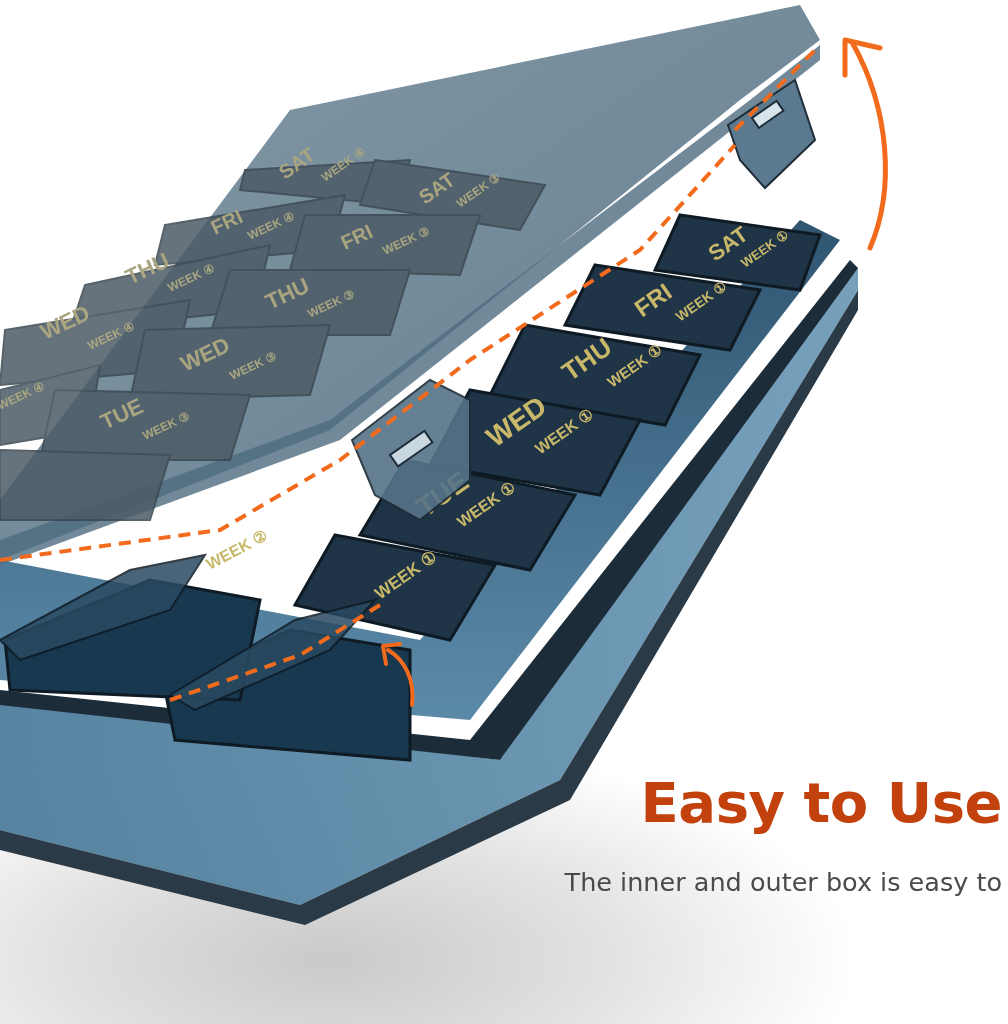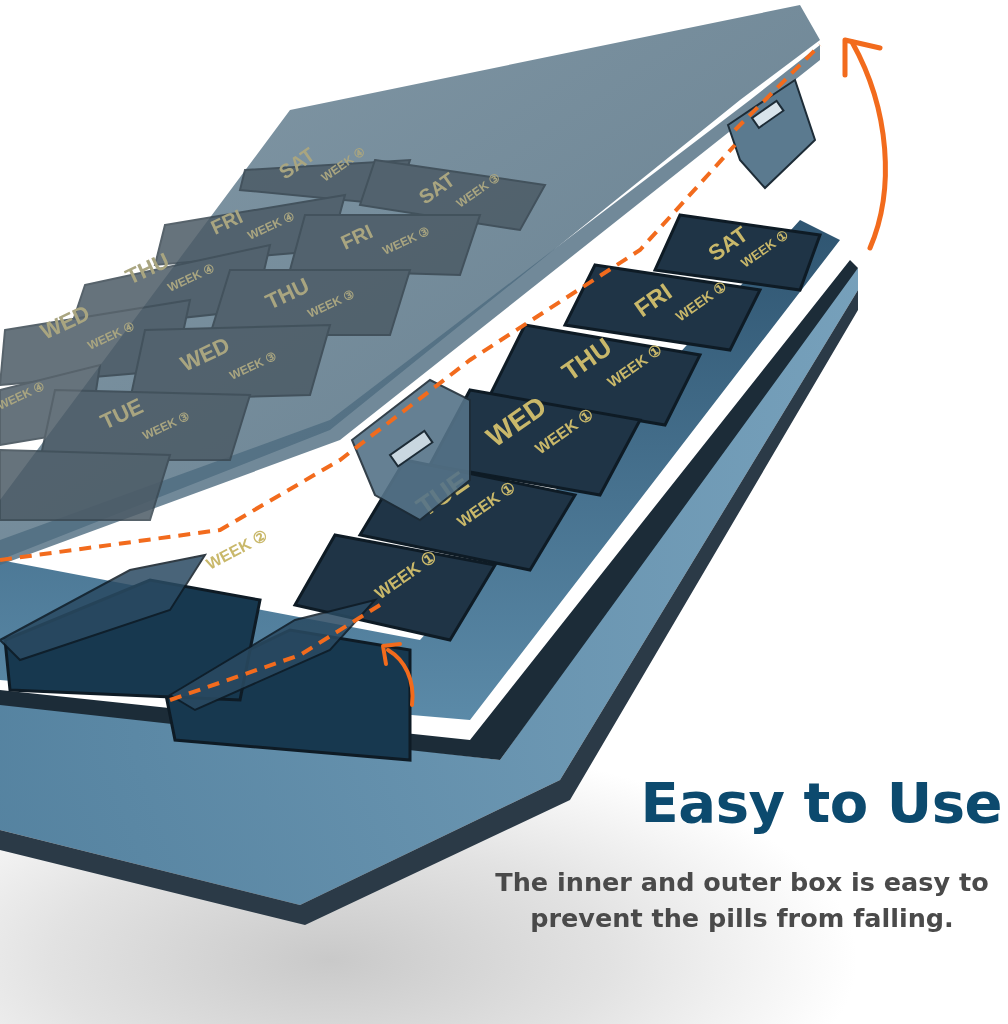--- a/index.html
+++ b/index.html
@@ -5,26 +5,26 @@
   html, body { margin: 0; padding: 0; }
   body {
     width: 1008px; height: 1024px; overflow: hidden; position: relative;
     background: radial-gradient(ellipse 620px 260px at 330px 960px, #c9c9c9 0%, #e2e2e2 45%, #ffffff 85%), #ffffff;
     font-family: "DejaVu Sans", sans-serif;
   }
   .scene { position: absolute; left: 0; top: 0; width: 1008px; height: 1024px; }
   .headline {
     position: absolute; right: 6px; top: 770px;
     font-family: "DejaVu Sans", sans-serif; font-weight: bold;
-    font-size: 56px; letter-spacing: -0.5px; color: #0c4a6e; white-space: nowrap;
+    font-size: 56px; letter-spacing: -0.5px; color: #c2410c; white-space: nowrap;
   }
   .body-text {
     position: absolute; right: 6px; top: 864px; width: 520px;
-    text-align: center; font-family: "DejaVu Sans", sans-serif;
-    font-size: 25.5px; line-height: 36px; color: #4a4a4a; font-weight: bold;
+    text-align: right; font-family: "DejaVu Sans", sans-serif;
+    font-size: 25.5px; line-height: 36px; color: #4a4a4a;
   }
   .body-text span { display: block; white-space: nowrap; }
   .lbl-day { font-family: "Liberation Sans", sans-serif; font-weight: bold; fill: #c9b86a; }
   .lbl-week { font-family: "Liberation Sans", sans-serif; font-weight: bold; fill: #c9b86a; }
   .lbl-faded { fill: #a9a580; }
 </style>
 </head>
 <body>
 
 <svg class="scene" viewBox="0 0 1008 1024" xmlns="http://www.w3.org/2000/svg">
@@ -135,14 +135,13 @@
   </g>
   <g>
     <path d="M412 705 C415 680 405 660 388 650" fill="none" stroke="#f26b1d" stroke-width="4" stroke-linecap="round"></path>
     <path d="M383 646 L400 644 M383 646 L386 664" fill="none" stroke="#f26b1d" stroke-width="4" stroke-linecap="round"></path>
   </g>
 </svg>
 
 <div class="headline">Easy to Use</div>
 <div class="body-text">
   <span>The inner and outer box is easy to</span>
-  <span>prevent the pills from falling.</span>
 </div>
 
 </body></html>

